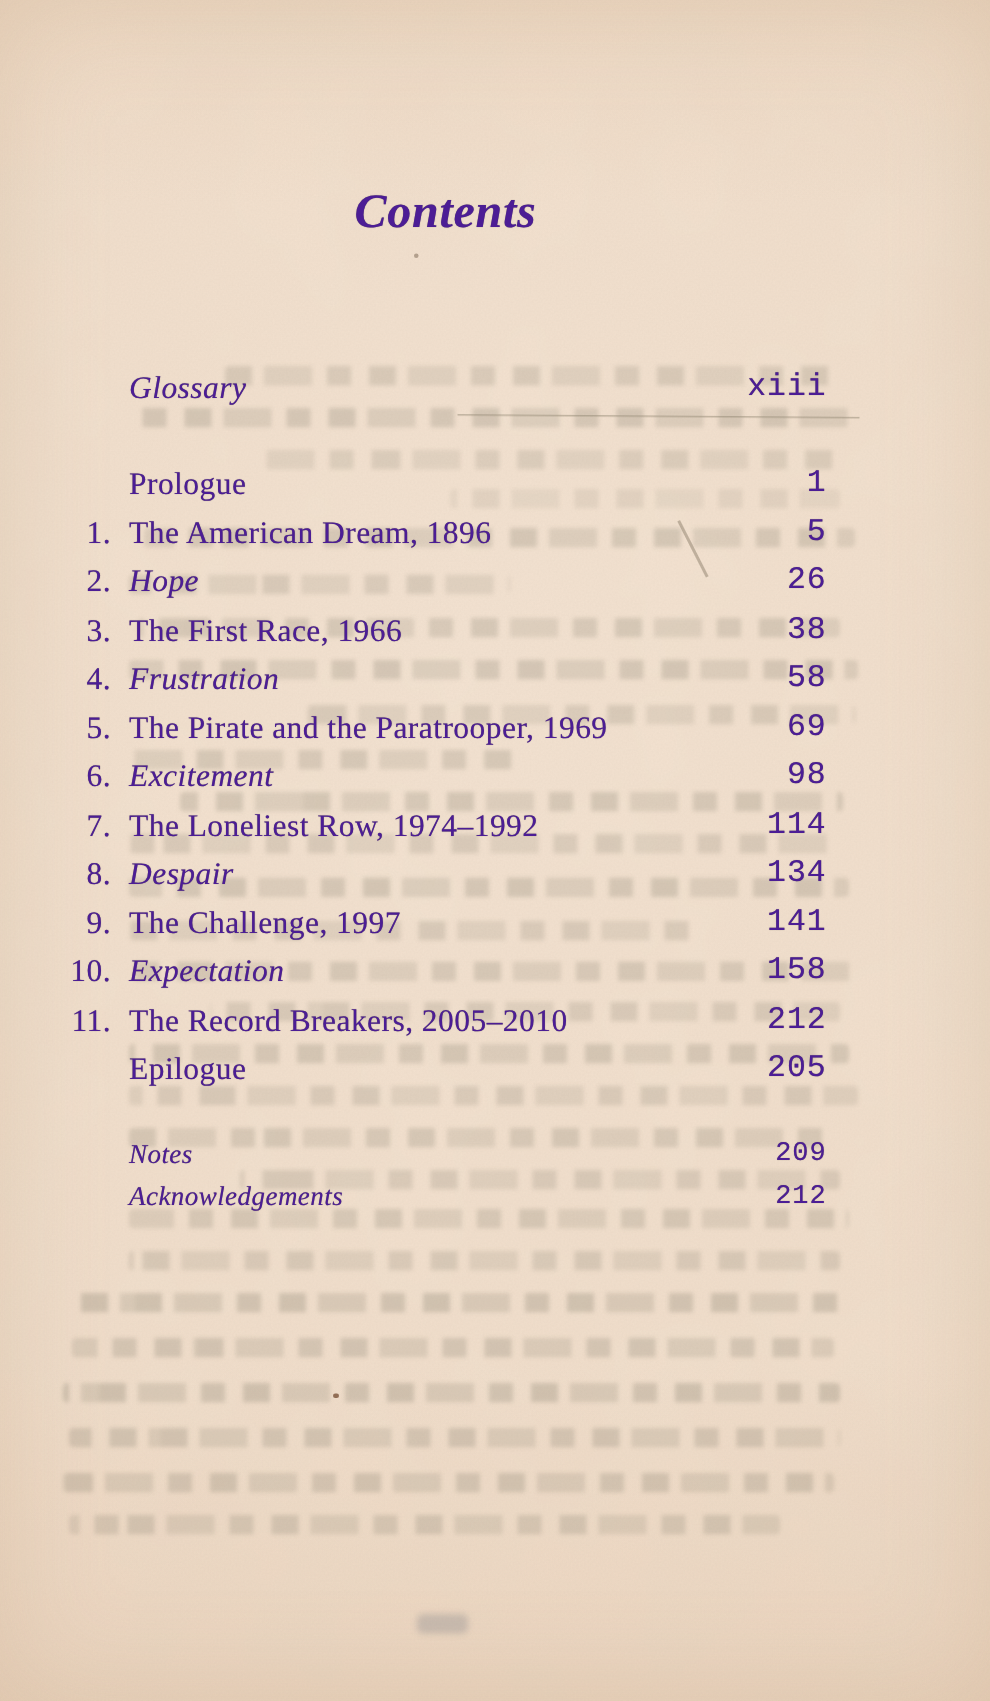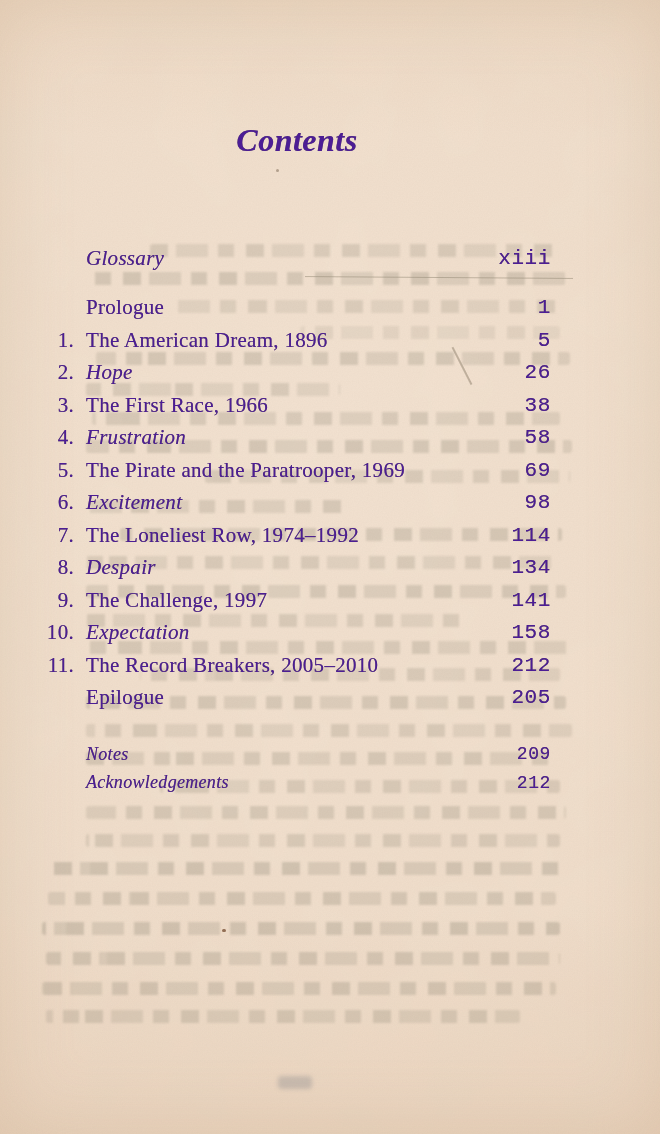--- a/index.html
+++ b/index.html
@@ -39,21 +39,21 @@
     background:rgba(100,108,118,.26);filter:blur(2.2px);border-radius:4px;}
   
   .ink{color:#4c1d95;text-shadow:0 0 .5px rgba(56,49,42,.65);}
   h1.book-title{
     position:absolute;left:297px;top:122px;transform:translateX(-50%);
     margin:0;font-size:32px;font-weight:600;font-style:italic;
     letter-spacing:.5px;white-space:nowrap;z-index:3;
   }
   #toc{position:absolute;left:0;top:242px;width:551px;z-index:3;}
   .toc-section{display:block;}
-  #toc-main{margin-top:17px;}
+  #toc-main{margin-top:32px;}
   #toc-back{margin-top:26px;}
   .row{display:flex;align-items:center;height:32.5px;font-size:21px;letter-spacing:.3px;}
   #toc-back .row{height:28.5px;font-size:18px;}
   .num{width:74px;flex:0 0 74px;text-align:right;font-variant-numeric:oldstyle-nums;font-feature-settings:"onum";}
   .ttl{margin-left:12px;white-space:nowrap;}
   .ttl.italic{font-style:italic;}
   .fill{flex:1;}
   .pg{flex:0 0 auto;text-align:right;letter-spacing:.6px;font-variant-numeric:oldstyle-nums;font-feature-settings:"onum";font-family:Liberation Mono, monospace;}
 </style>
 </head>

